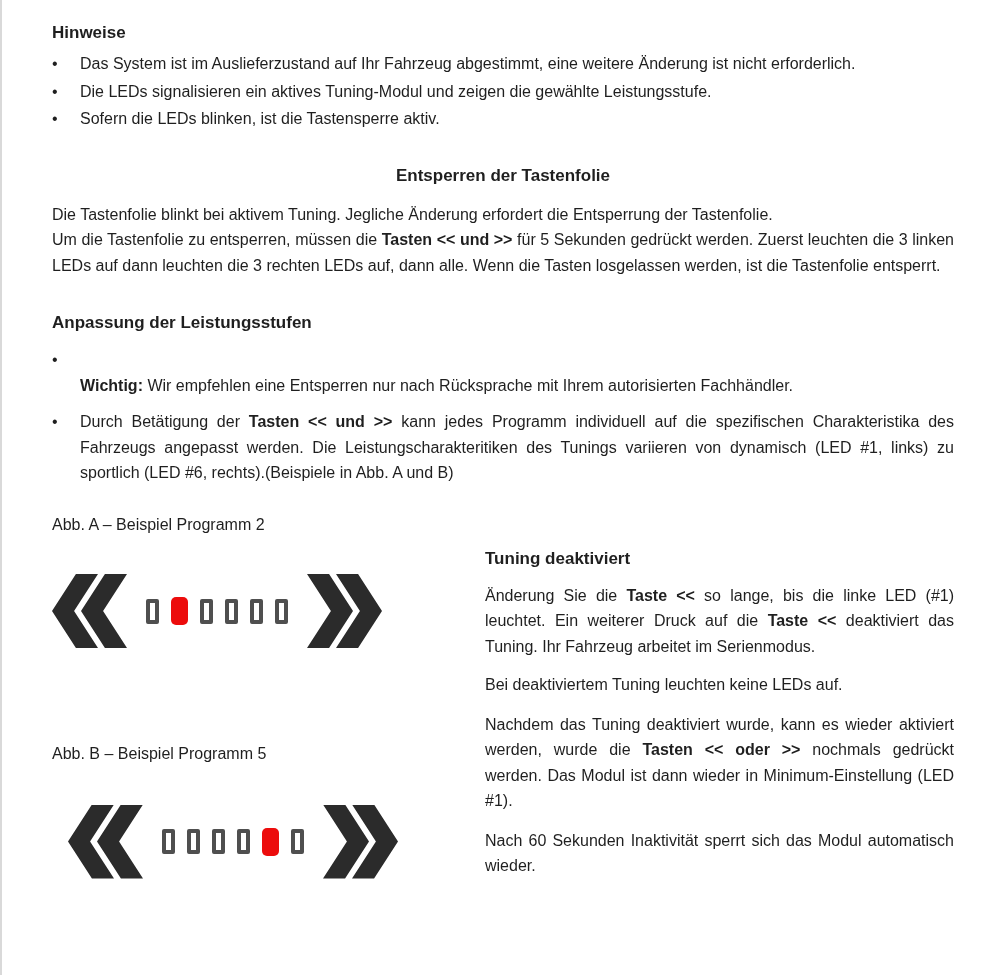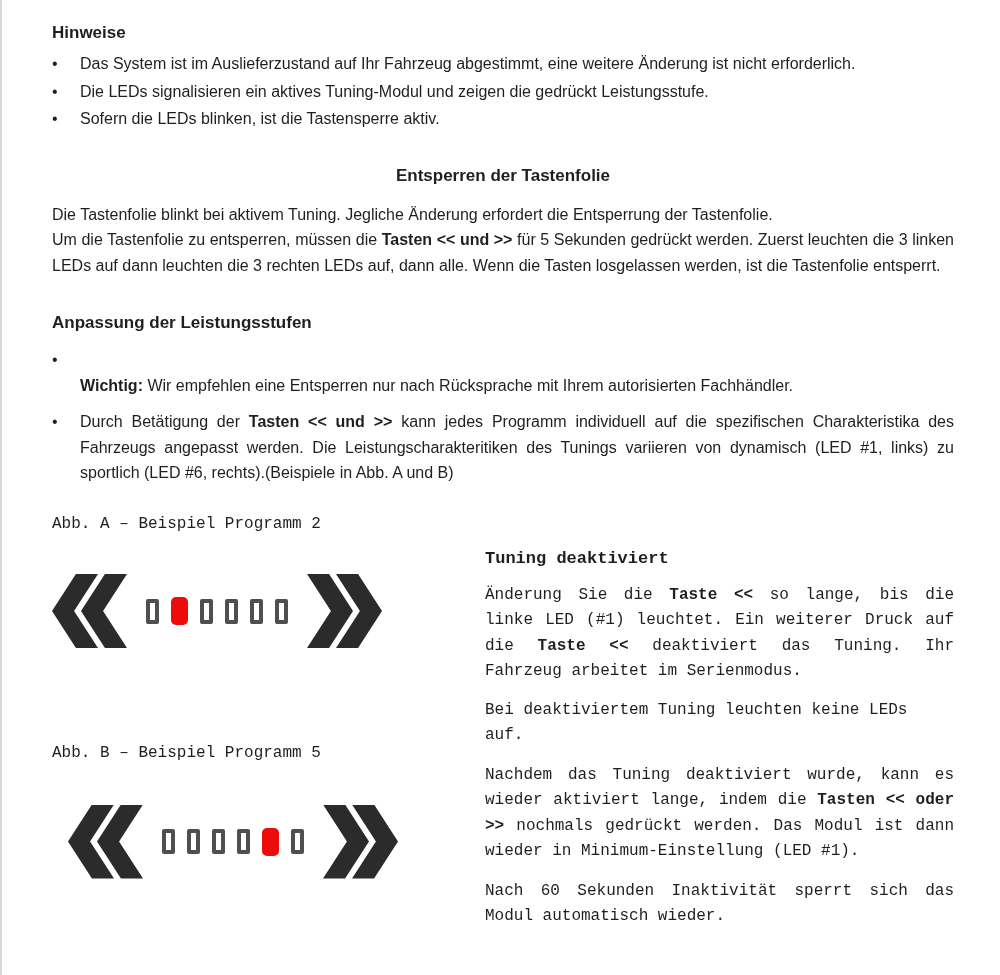--- a/index.html
+++ b/index.html
@@ -26,21 +26,21 @@
   .sec-hinweise h3{ margin-bottom:8px; }
   .bullet{ display:flex; margin-bottom:2px; }
   .bullet .dot{ width:28px; flex:0 0 28px; line-height:25.5px; }
   .bullet .btext{ flex:1; text-align:justify; }
   .sec-entsperren{ margin-top:33px; }
   .sec-entsperren h3{ margin-bottom:16px;text-align:center; }
   .para-just{ text-align:justify; }
   .sec-anpassung{ margin-top:34px; }
   .sec-anpassung h3{ margin-bottom:14px; }
   .sec-anpassung .bullet{ margin-bottom:11px; }
-  .columns{ display:flex; margin-top:26px;font-family:Liberation Mono, monospace; }
+  .columns{ display:flex; margin-top:26px; }
   .col-left{ width:433px; flex:0 0 433px; }
   .col-right{ flex:1; }
   .fig-label{ font-size:16px; }
   .figure{ display:flex; align-items:center; height:86px; margin-top:31px; }
   .figure.fig-b{ margin-top:32px; margin-left:16px; }
   .fig-label.label-b{ margin-top:87px; }
   .chev-pair{ display:flex; flex:0 0 auto; }
   .chev{ width:46px; height:74px; background:var(--chevron); }
   .chev + .chev{ margin-left:-17px; }
   .chev.left{ clip-path:polygon(100% 0, 52% 0, 0 50%, 52% 100%, 100% 100%, 48% 50%); }
@@ -66,21 +66,21 @@
 <div class="page">
 
   <section class="sec-hinweise">
     <h3>Hinweise</h3>
     <div class="bullet">
       <span class="dot">•</span>
       <div class="btext">Das System ist im Auslieferzustand auf Ihr Fahrzeug abgestimmt, eine weitere Änderung ist nicht erforderlich.</div>
     </div>
     <div class="bullet">
       <span class="dot">•</span>
-      <div class="btext">Die LEDs signalisieren ein aktives Tuning-Modul und zeigen die gedrückt Leistungsstufe.</div>
+      <div class="btext">Die LEDs signalisieren ein aktives Tuning-Modul und zeigen die gewählte Leistungsstufe.</div>
     </div>
     <div class="bullet">
       <span class="dot">•</span>
       <div class="btext">Sofern die LEDs blinken, ist die Tastensperre aktiv.</div>
     </div>
   </section>
 
   <section class="sec-entsperren">
     <h3>Entsperren der Tastenfolie</h3>
     <div>Die Tastenfolie blinkt bei aktivem Tuning. Jegliche Änderung erfordert die Entsperrung der Tastenfolie.</div>
@@ -141,18 +141,18 @@
           <div class="chev right"></div>
         </div>
       </div>
     </div>
 
     <div class="col-right">
       <h3 class="first">Tuning deaktiviert</h3>
       <p><span>Änderung Sie die </span><b>Taste &lt;&lt;</b><span> so lange, bis die linke LED (#1) leuchtet. Ein weiterer Druck auf die </span><b>Taste &lt;&lt;</b><span> deaktiviert das Tuning. Ihr Fahrzeug arbeitet im Serienmodus.</span></p>
       <p class="plain">Bei deaktiviertem Tuning leuchten keine LEDs auf.</p>
 
-      <p><span>Nachdem das Tuning deaktiviert wurde, kann es wieder aktiviert lange, indem die </span><b>Tasten &lt;&lt; oder &gt;&gt;</b><span> nochmals gedrückt werden. Das Modul ist dann wieder in Minimum-Einstellung (LED #1).</span></p>
+      <p><span>Nachdem das Tuning deaktiviert wurde, kann es wieder aktiviert werden, wurde die </span><b>Tasten &lt;&lt; oder &gt;&gt;</b><span> nochmals gedrückt werden. Das Modul ist dann wieder in Minimum-Einstellung (LED #1).</span></p>
       <p>Nach 60 Sekunden Inaktivität sperrt sich das Modul automatisch wieder.</p>
     </div>
 
   </div>
 </div>
 
 </body></html>

